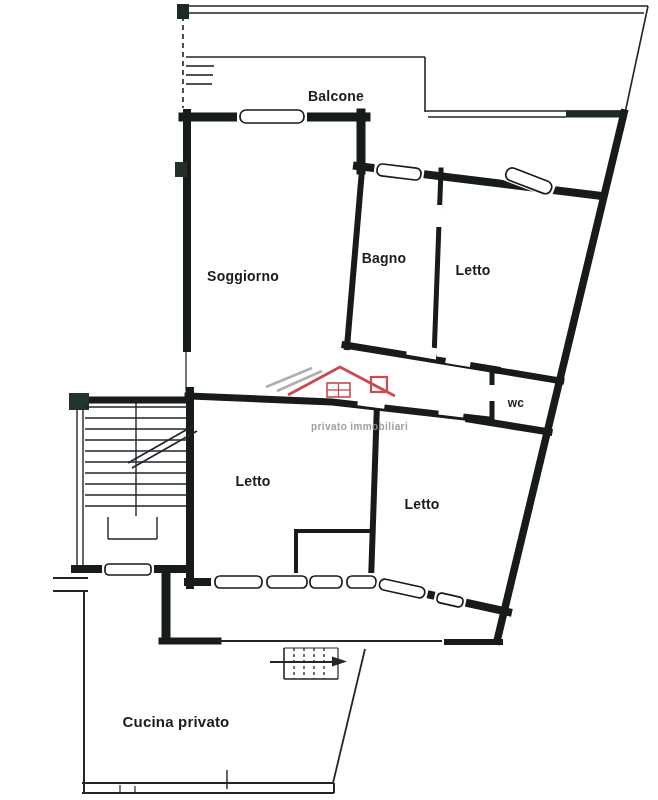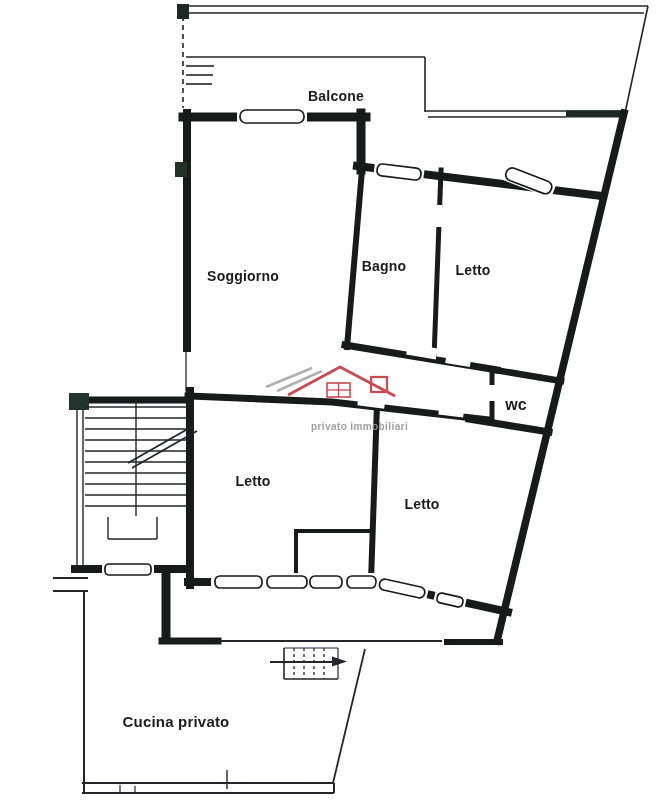--- a/index.html
+++ b/index.html
@@ -14,21 +14,21 @@
   #plan-svg{position:absolute;left:0;top:0;}
   .room-label{
     position:absolute;
     transform:translateX(-50%);
     font-weight:700;
     font-size:14px;
     color:#1c1c1e;
     letter-spacing:.2px;
     white-space:nowrap;
   }
-  .room-label.small{font-size:16px;}
+  .room-label.small{font-size:12px;}
   .room-label.big{font-size:15px;}
   .wm-brand{
     position:absolute;
     left:248px;top:401px;
     font-size:21px;font-weight:700;
     letter-spacing:.3px;
     white-space:nowrap;
     opacity:.92;
   }
   .wm-gray{color:#9b9b9e;}
@@ -193,21 +193,21 @@
       <path d="M288 395 L340 367 L395 396" stroke="#c5373d" stroke-width="2.8" stroke-linejoin="round"></path>
       <rect x="371" y="377" width="16" height="15" stroke="#c5373d" stroke-width="2.2"></rect>
       <rect x="327" y="383" width="23" height="14" fill="#ffffff" stroke="#c5373d" stroke-width="1.6"></rect>
       <path d="M338.5 383 V397" stroke="#c5373d" stroke-width="1.3"></path>
       <path d="M327 390 H350" stroke="#c5373d" stroke-width="1.3"></path>
     </g>
   </svg>
 
   <div class="room-label" style="left:336px;top:88px;">Balcone</div>
   <div class="room-label" style="left:243px;top:268px;">Soggiorno</div>
-  <div class="room-label" style="left:384px;top:250px;margin-top:8px;">Bagno</div>
+  <div class="room-label" style="left:384px;top:250px;">Bagno</div>
   <div class="room-label" style="left:473px;top:262px;">Letto</div>
   <div class="room-label small" style="left:516px;top:396px;">wc</div>
   <div class="room-label" style="left:253px;top:473px;">Letto</div>
   <div class="room-label" style="left:422px;top:496px;">Letto</div>
   <div class="room-label big" style="left:176px;top:713px;">Cucina privato</div>
 
   <div class="wm-tagline">privato immobiliari</div>
 
 </div>
 

